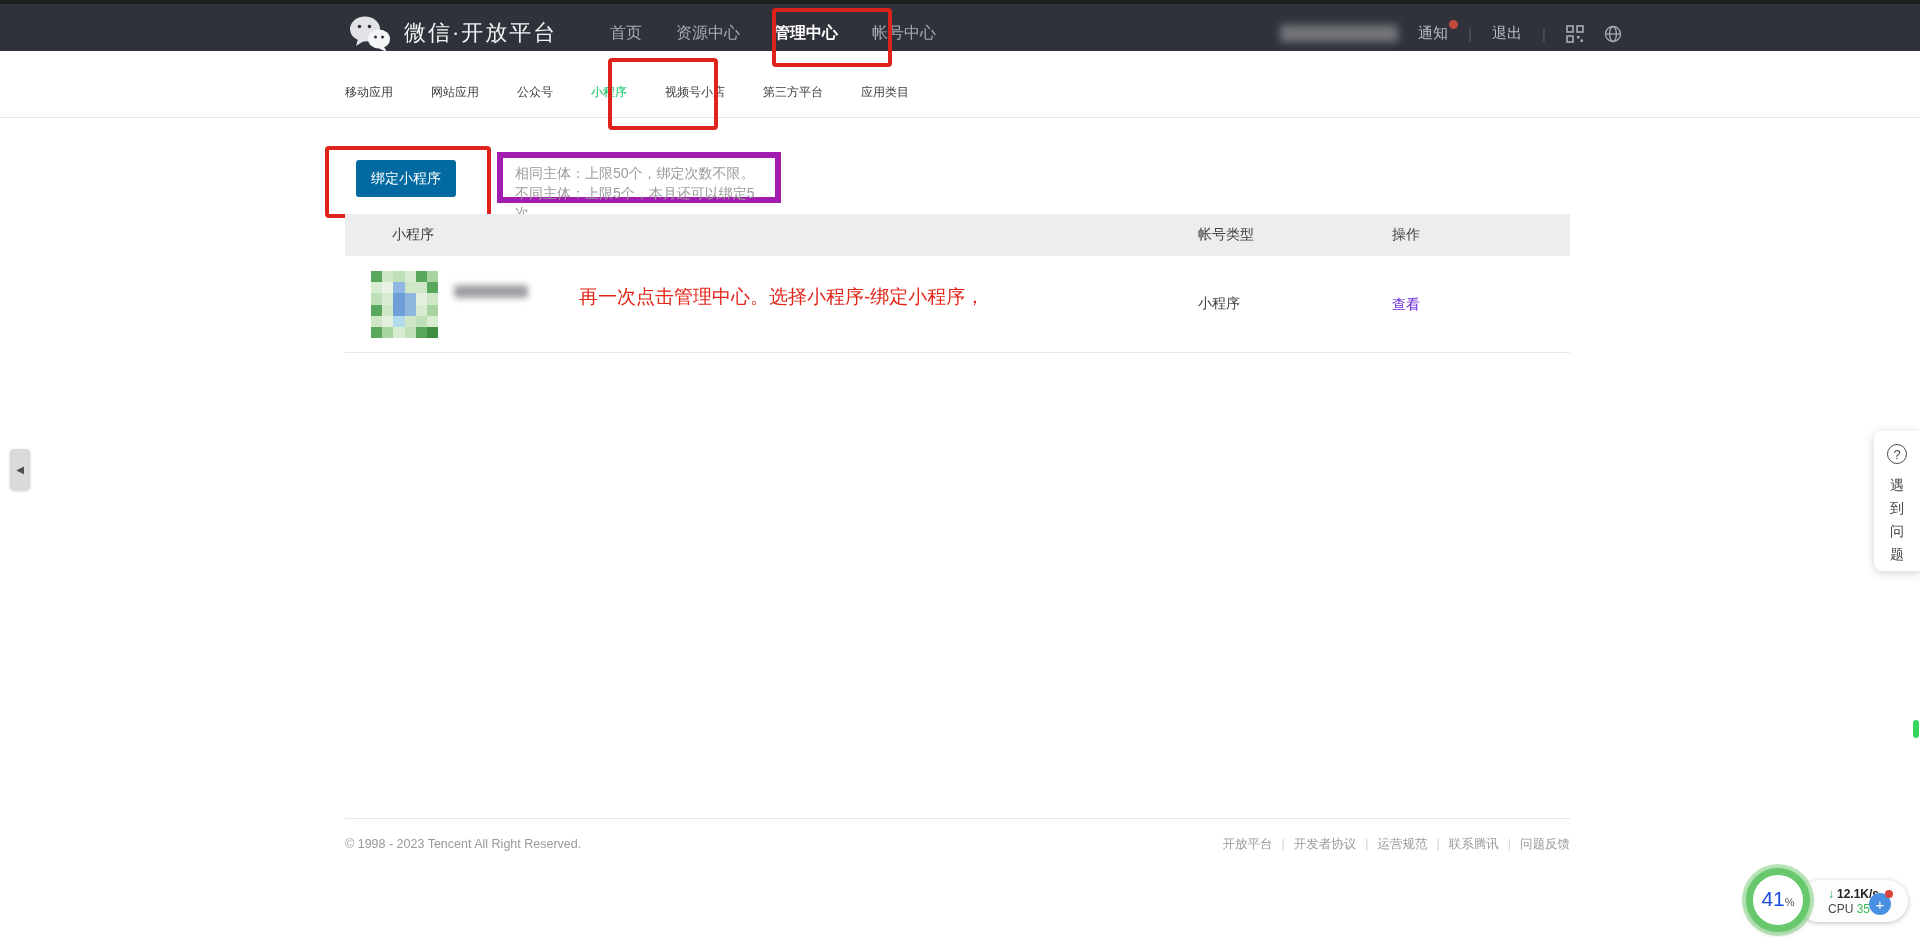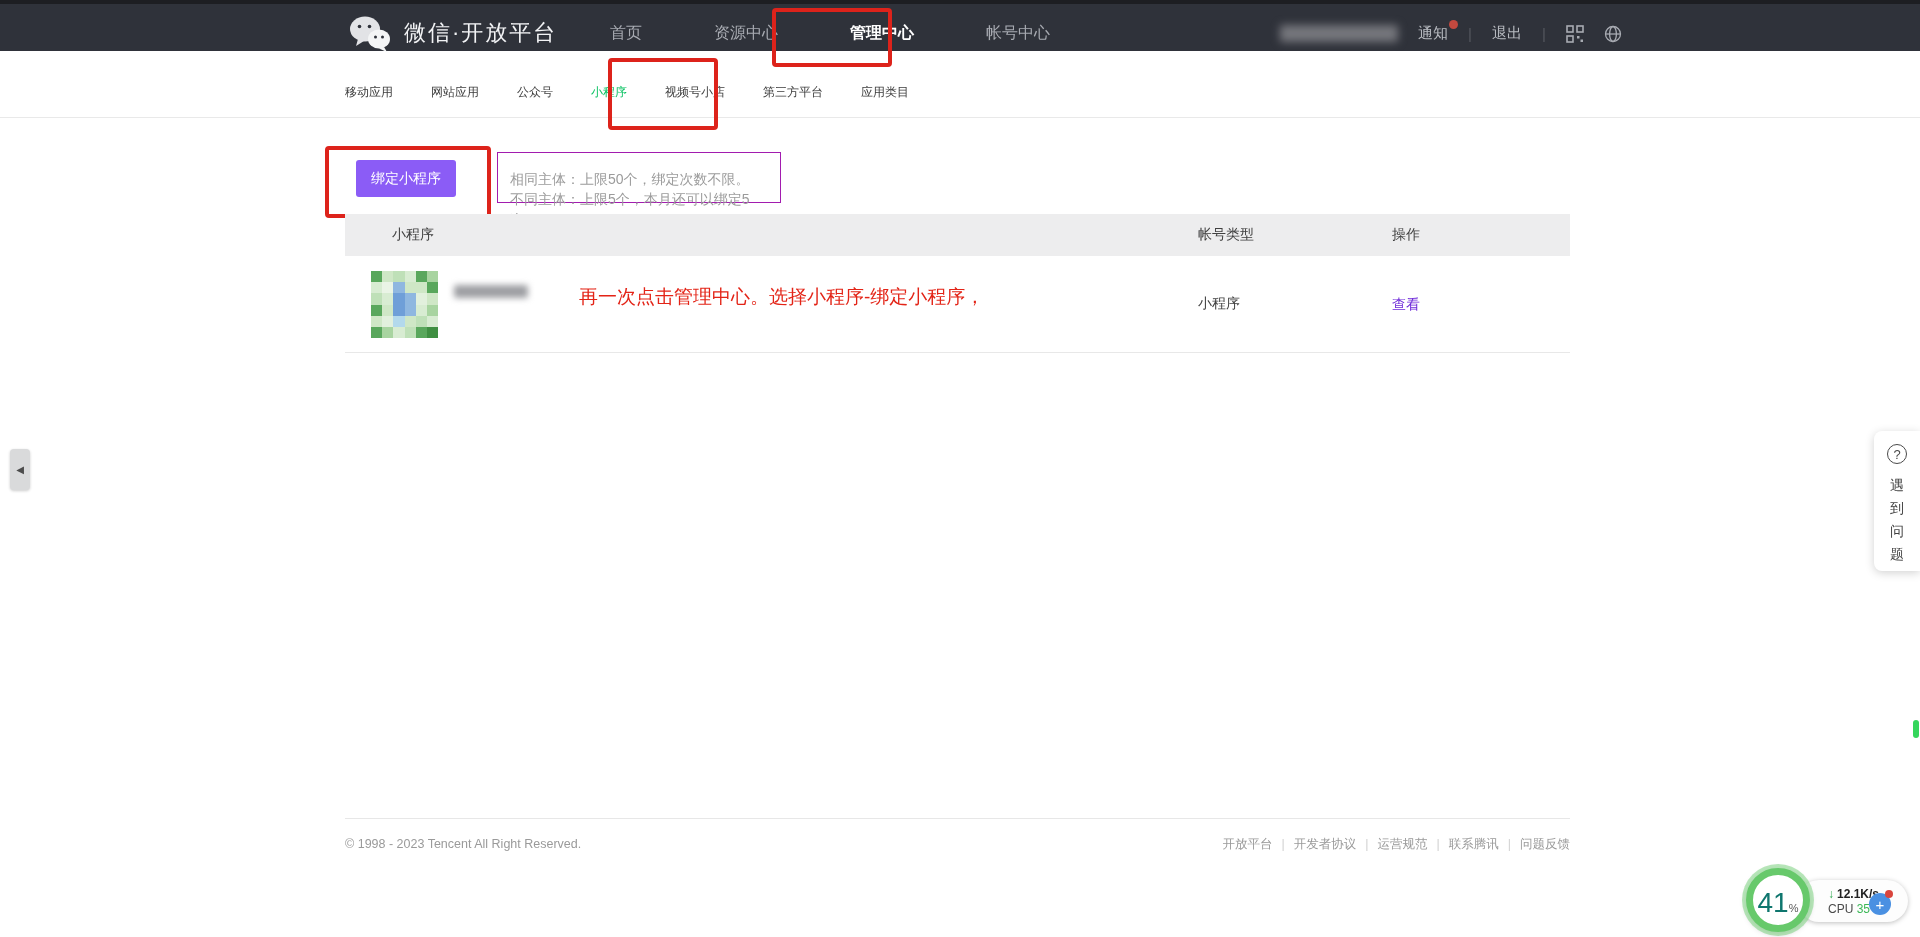--- a/index.html
+++ b/index.html
@@ -5,21 +5,21 @@
   html,body{margin:0;padding:0;background:#fff;}
   .page{position:relative;width:1920px;height:937px;overflow:hidden;background:#fff;
         font-family:"Liberation Sans","DejaVu Sans",sans-serif;color:#353535;}
 
   
   .topbar{position:absolute;left:0;top:0;width:1920px;height:51px;background:#2f323a;}
   .topbar-edge{position:absolute;left:0;top:0;width:1920px;height:4px;background:#1d1e22;}
   .logo{position:absolute;left:348px;top:13px;display:flex;align-items:center;gap:12px;}
   .logo-mark{width:44px;height:40px;position:relative;}
   .logo-text{color:#f2f3f5;font-size:22px;letter-spacing:2px;}
-  .main-nav{position:absolute;left:610px;top:0;height:67px;display:flex;align-items:center;gap:72px;font-size:16px;}
+  .main-nav{position:absolute;left:610px;top:0;height:67px;display:flex;align-items:center;gap:34px;font-size:16px;}
   .main-nav .nav-item{color:#a8abb2;cursor:pointer;white-space:nowrap;}
   .main-nav .nav-item.active{color:#ffffff;font-weight:bold;}
   .user-area{position:absolute;left:1280px;top:0;height:67px;display:flex;align-items:center;gap:20px;font-size:15px;color:#b9bcc2;}
   .user-blur{width:118px;height:17px;background:#75767c;border-radius:2px;filter:blur(4px);}
   .ua-item{position:relative;cursor:pointer;white-space:nowrap;}
   .notice-dot{position:absolute;top:-4px;right:-10px;width:9px;height:9px;border-radius:50%;background:#c3493f;}
   .ua-sep{color:#55585f;}
   .hdr-icon{width:18px;height:18px;display:inline-block;}
 
   
@@ -28,24 +28,24 @@
   .subnav .tab{color:#3c3c3c;cursor:pointer;white-space:nowrap;}
   .subnav .tab.active{color:#07c160;}
 
   
   .red-box{position:absolute;border:4px solid #dd231b;border-radius:4px;background:transparent;pointer-events:none;}
   .red-box.box-mgmt{left:772px;top:8px;width:112px;height:51px;}
   .red-box.box-tab{left:608px;top:58px;width:102px;height:64px;}
   .red-box.box-bind{left:325px;top:146px;width:158px;height:64px;}
 
   
-  .bind-btn{position:absolute;left:356px;top:160px;width:100px;height:37px;background:#8b5cf6;border:none;border-radius:3px;
+  .bind-btn{position:absolute;left:356px;top:160px;width:100px;height:37px;background:#0369a1;border:none;border-radius:3px;
             color:#fff;font-size:14px;cursor:pointer;font-family:inherit;}
-  .tip-box{position:absolute;left:497px;top:152px;width:284px;height:51px;border:1px solid #a21caf;box-sizing:border-box;
-           padding:16px 12px;font-size:14px;color:#9b9b9b;line-height:20px;background:#fff;}
+  .tip-box{position:absolute;left:497px;top:152px;width:284px;height:51px;border:6px solid #a21caf;box-sizing:border-box;
+           padding:5px 12px;font-size:14px;color:#9b9b9b;line-height:20px;background:#fff;}
 
   
   .table-wrap{position:absolute;left:345px;top:214px;width:1225px;}
   .thead{height:42px;background:#ededee;display:flex;align-items:center;font-size:14px;color:#404040;}
   .th-app{padding-left:47px;width:853px;box-sizing:border-box;}
   .th-type{width:194px;}
   .th-op{width:120px;}
   .trow{height:96px;display:flex;align-items:center;border-bottom:1px solid #e8e8e8;background:#fff;position:relative;}
   .app-cell{width:853px;display:flex;align-items:center;box-sizing:border-box;padding-left:26px;}
   .app-icon{width:67px;height:67px;flex:0 0 67px;}
@@ -83,21 +83,21 @@
   .speed-line{display:flex;align-items:center;gap:3px;color:#222;font-weight:bold;}
   .speed-arrow{color:#2fa84f;font-weight:bold;}
   .cpu-line{color:#4a4a4a;margin-top:1px;}
   .cpu-temp{color:#3cb857;}
   .plus-btn{position:absolute;left:1869px;top:893px;width:22px;height:22px;border-radius:50%;background:#4a90e2;color:#fff;
             display:flex;align-items:center;justify-content:center;font-size:15px;cursor:pointer;line-height:1;}
   .plus-dot{position:absolute;left:1885px;top:890px;width:8px;height:8px;border-radius:50%;background:#d9443c;}
   .gauge{position:absolute;left:1746px;top:868px;width:64px;height:64px;border-radius:50%;background:#fff;
          border:7px solid #67c96b;box-shadow:0 0 0 4px rgba(144,216,148,.65),0 2px 6px rgba(0,0,0,.25);
          display:flex;align-items:baseline;justify-content:center;cursor:pointer;box-sizing:border-box;}
-  .gauge-num{font-size:28px;color:#0f766e;margin-top:12px;}
+  .gauge-num{font-size:21px;color:#1d4ed8;margin-top:12px;}
   .gauge-pct{font-size:11px;color:#5a5a5a;}
 </style>
 </head>
 <body>
 
 <div class="page">
 
   <div class="topbar">
     <div class="topbar-edge"></div>
 

